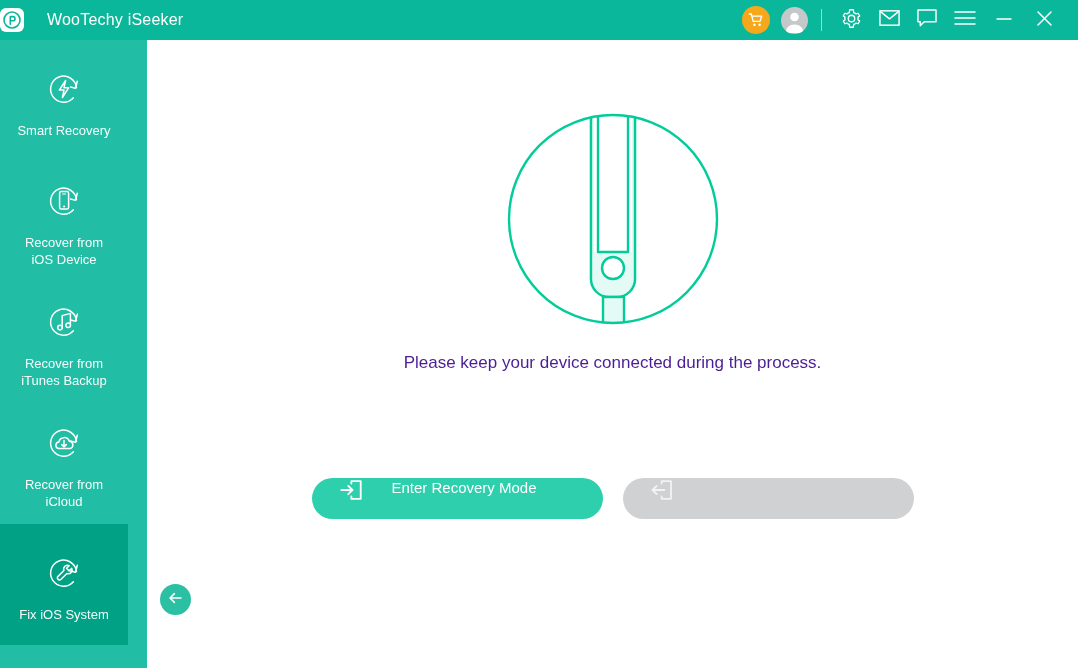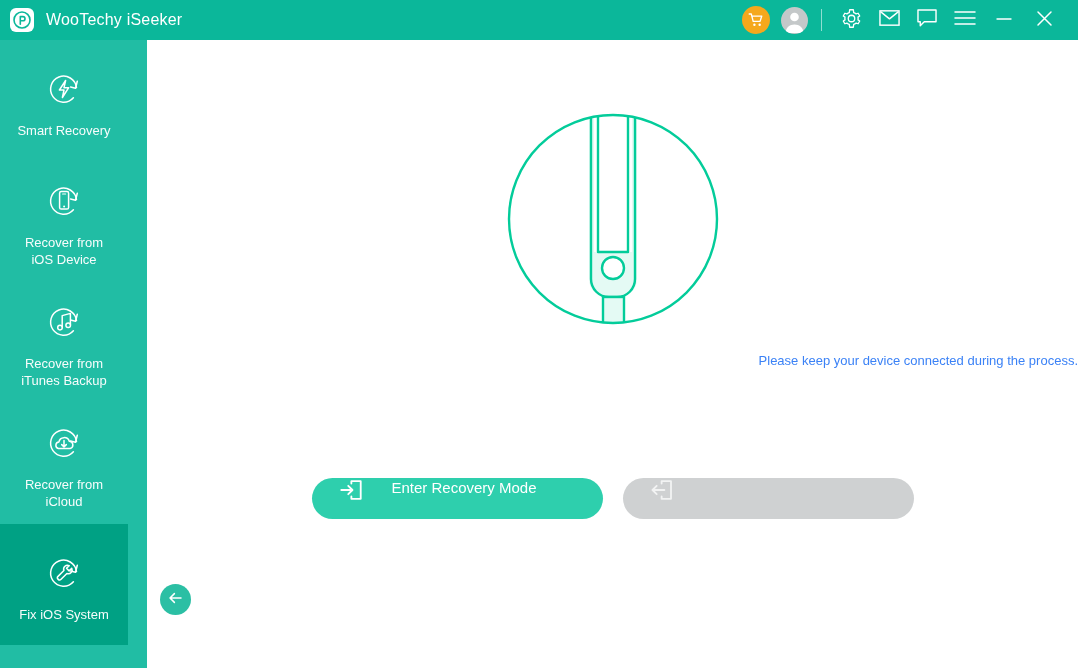--- a/index.html
+++ b/index.html
@@ -27,21 +27,22 @@
     position: absolute;
     left: 0; top: 0;
     width: 1078px; height: 40px;
     background: #0bb79a;
     display: flex;
     align-items: center;
   }
   .brand {
     display: flex;
     align-items: center;
-    margin-left: 10px;
+    margin-left: 0;
+    gap: 11px;
   }
   .logo {
     width: 24px; height: 24px;
     border-radius: 6px;
     background: #ffffff;
     display: flex;
     align-items: center;
     justify-content: center;
     flex: none;
   }
@@ -142,23 +143,23 @@
     position: absolute;
     left: 50%;
     transform: translateX(-50%);
     top: 72px;
     width: 214px; height: 214px;
   }
   .caption {
     position: absolute;
     top: 313px;
     left: 0; right: 0;
-    text-align: right;
-    color: #3b82f6;
-    font-size: 13px;
+    text-align: center;
+    color: #4c1d95;
+    font-size: 17px;
   }
   .btn-row {
     position: absolute;
     top: 438px;
     left: 0; right: 0;
     display: flex;
     justify-content: center;
     gap: 20px;
   }
   .btn {

